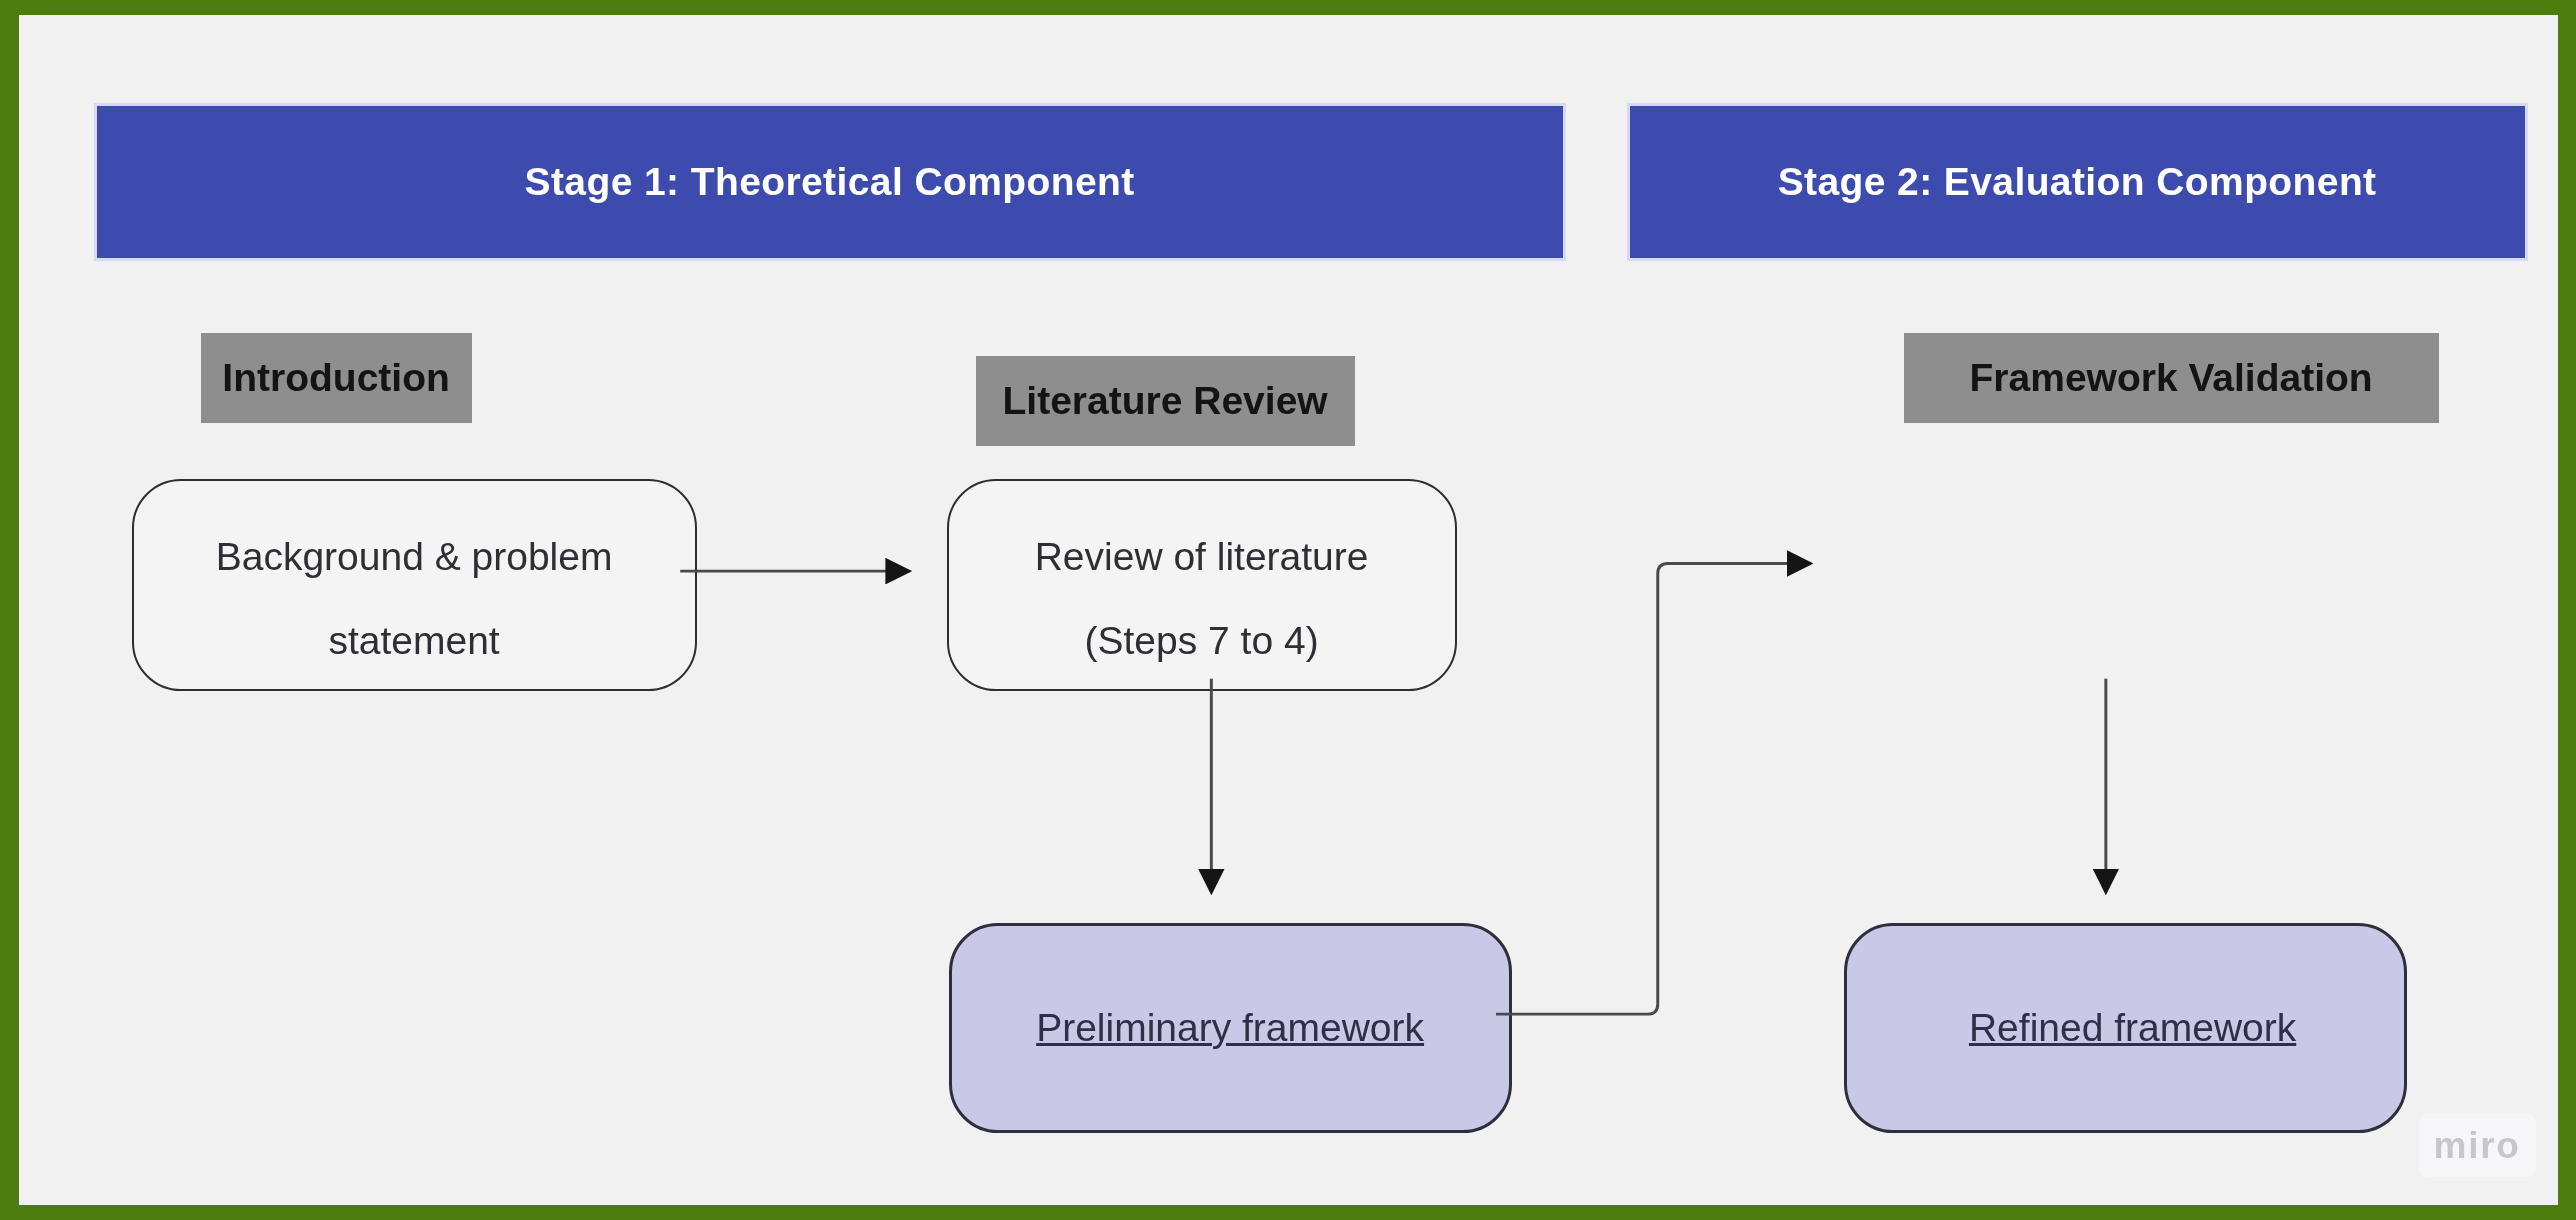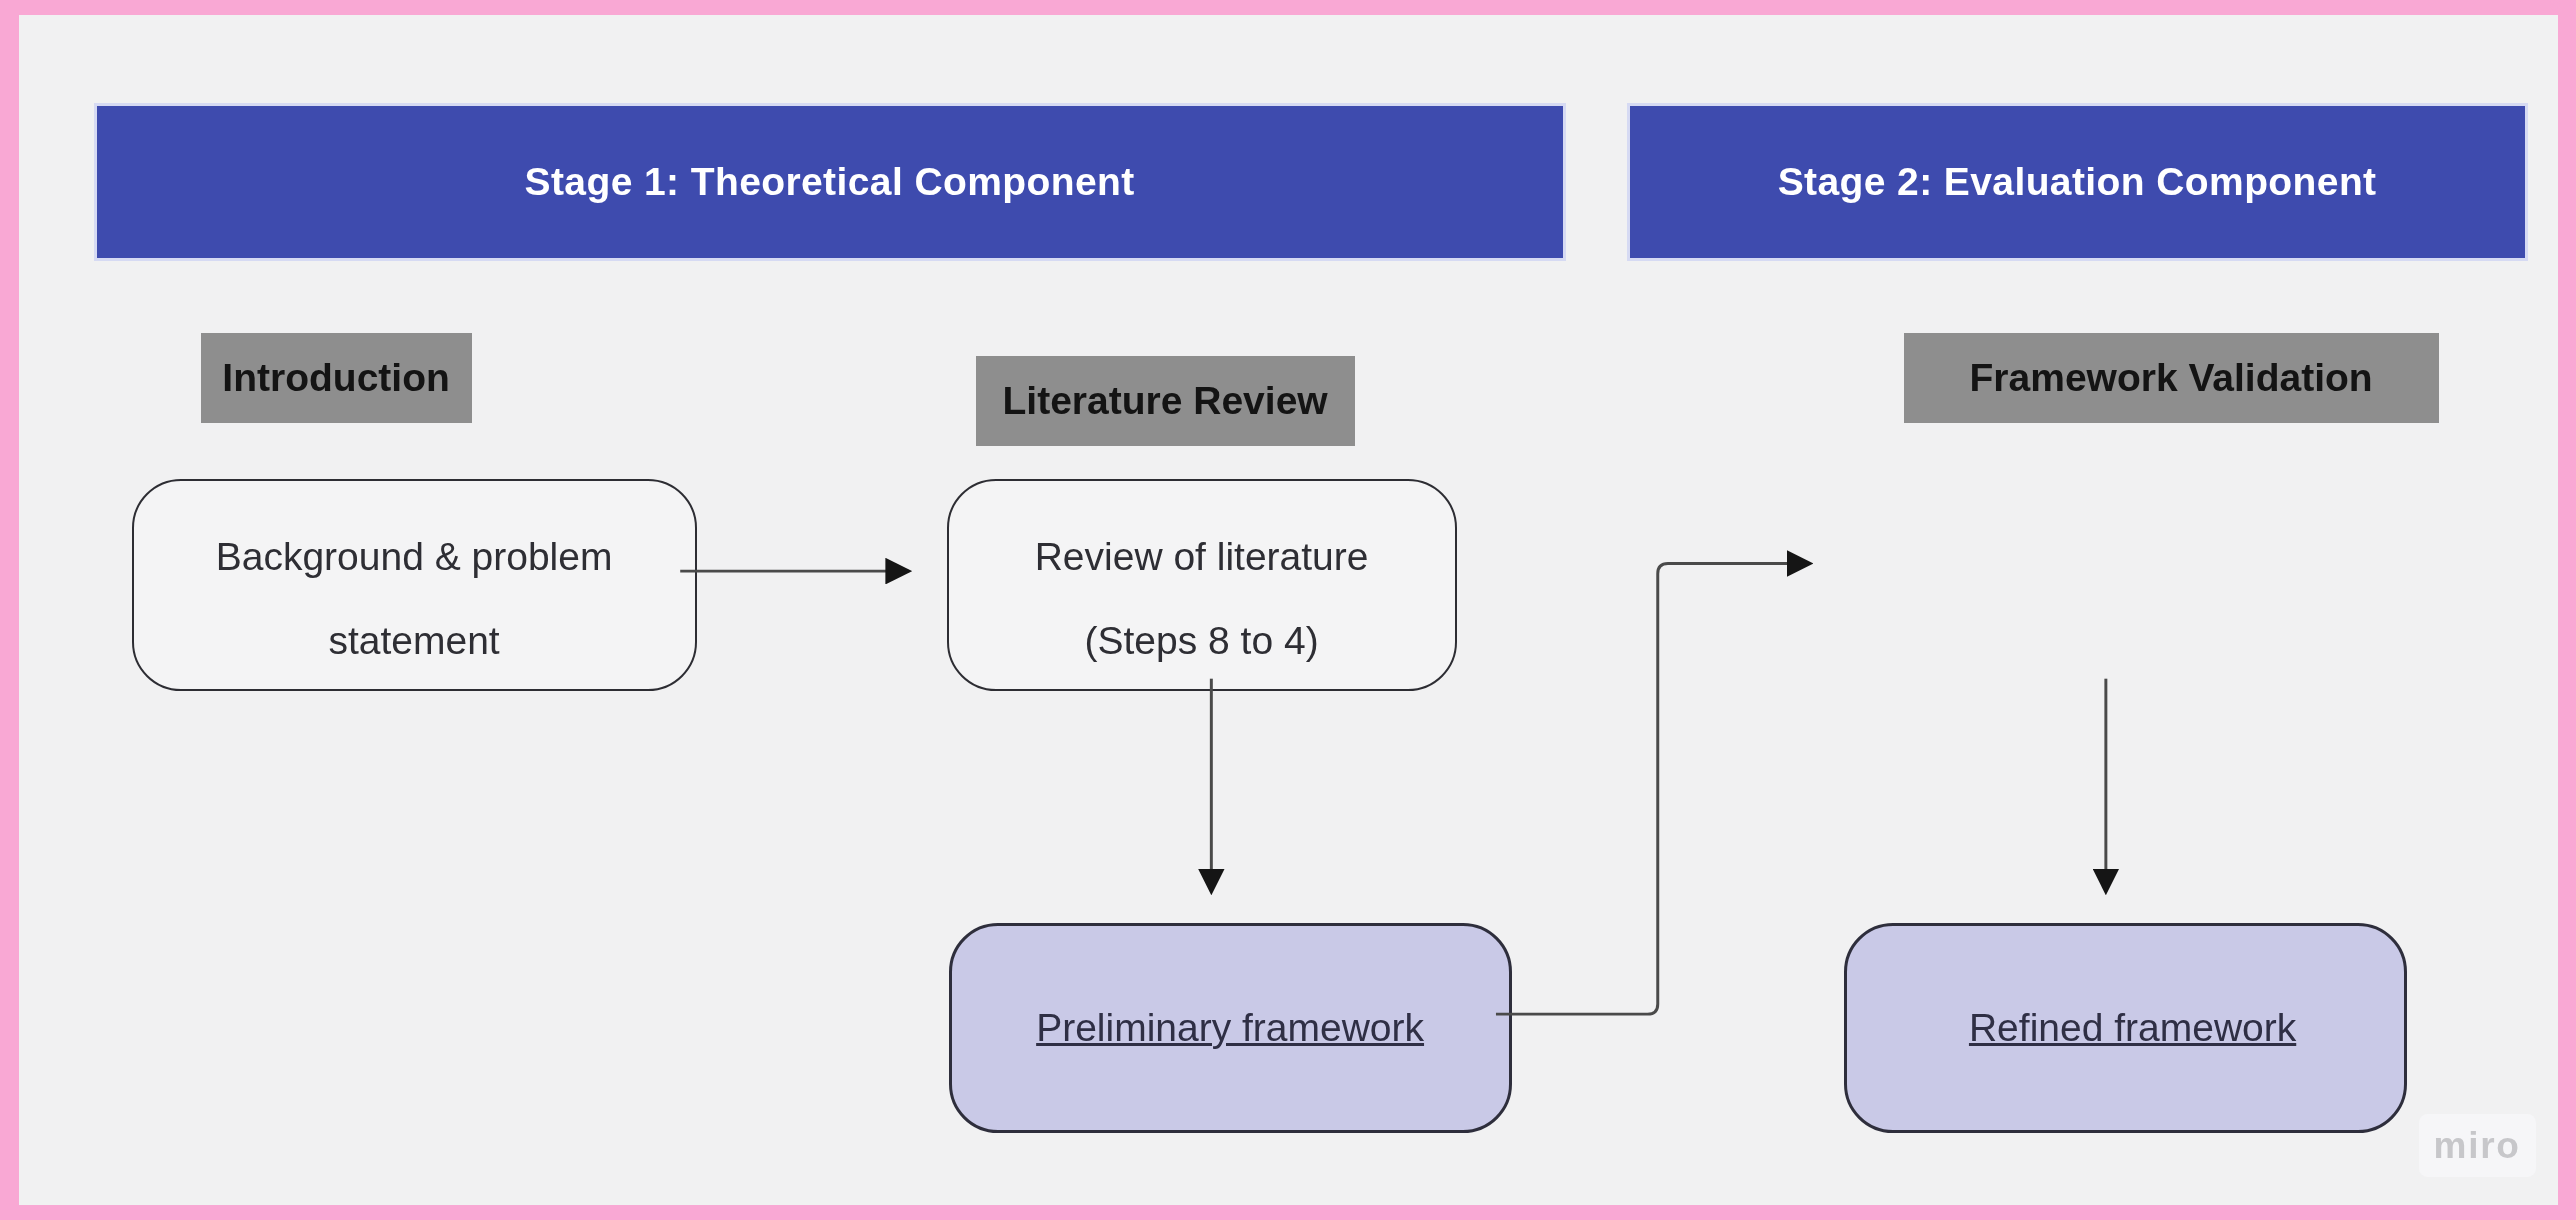--- a/index.html
+++ b/index.html
@@ -1,17 +1,17 @@
 <!DOCTYPE html>
 <html style="font-size:13.6px"><head>
 <meta charset="utf-8">
 <style>
   html,body{margin:0;padding:0;background:#ffffff;}
   .page{
-    position:relative;width:2576px;height:1221px;background:#f9a8d4;
+    position:relative;width:2576px;height:1221px;background:#4d7c0f;
     font-family:"Liberation Sans", sans-serif;overflow:hidden;
   }
   .canvas{
     position:absolute;left:18.6px;top:15.2px;width:2539px;height:1190px;
     background:#F1F1F2;
   }
   .stage-bar{
     position:absolute;height:158px;background:#3E4BAE;
     border:3.4px solid #D6DAF3;box-sizing:border-box;
     display:flex;align-items:center;justify-content:center;
@@ -78,21 +78,21 @@
     <div class="section-label label-fv">
       <span>Framework Validation</span>
     </div>
 
     <div class="node node-step node-background">
       <span>Background &amp; problem</span>
       <span>statement</span>
     </div>
     <div class="node node-step node-review">
       <span>Review of literature</span>
-      <span>(Steps 8 to 4)</span>
+      <span>(Steps 7 to 4)</span>
     </div>
     <div class="node node-output node-preliminary">
       <span>Preliminary framework</span>
     </div>
     <div class="node node-output node-refined">
       <span>Refined framework</span>
     </div>
 
     <div class="watermark">
       <span>miro</span>

